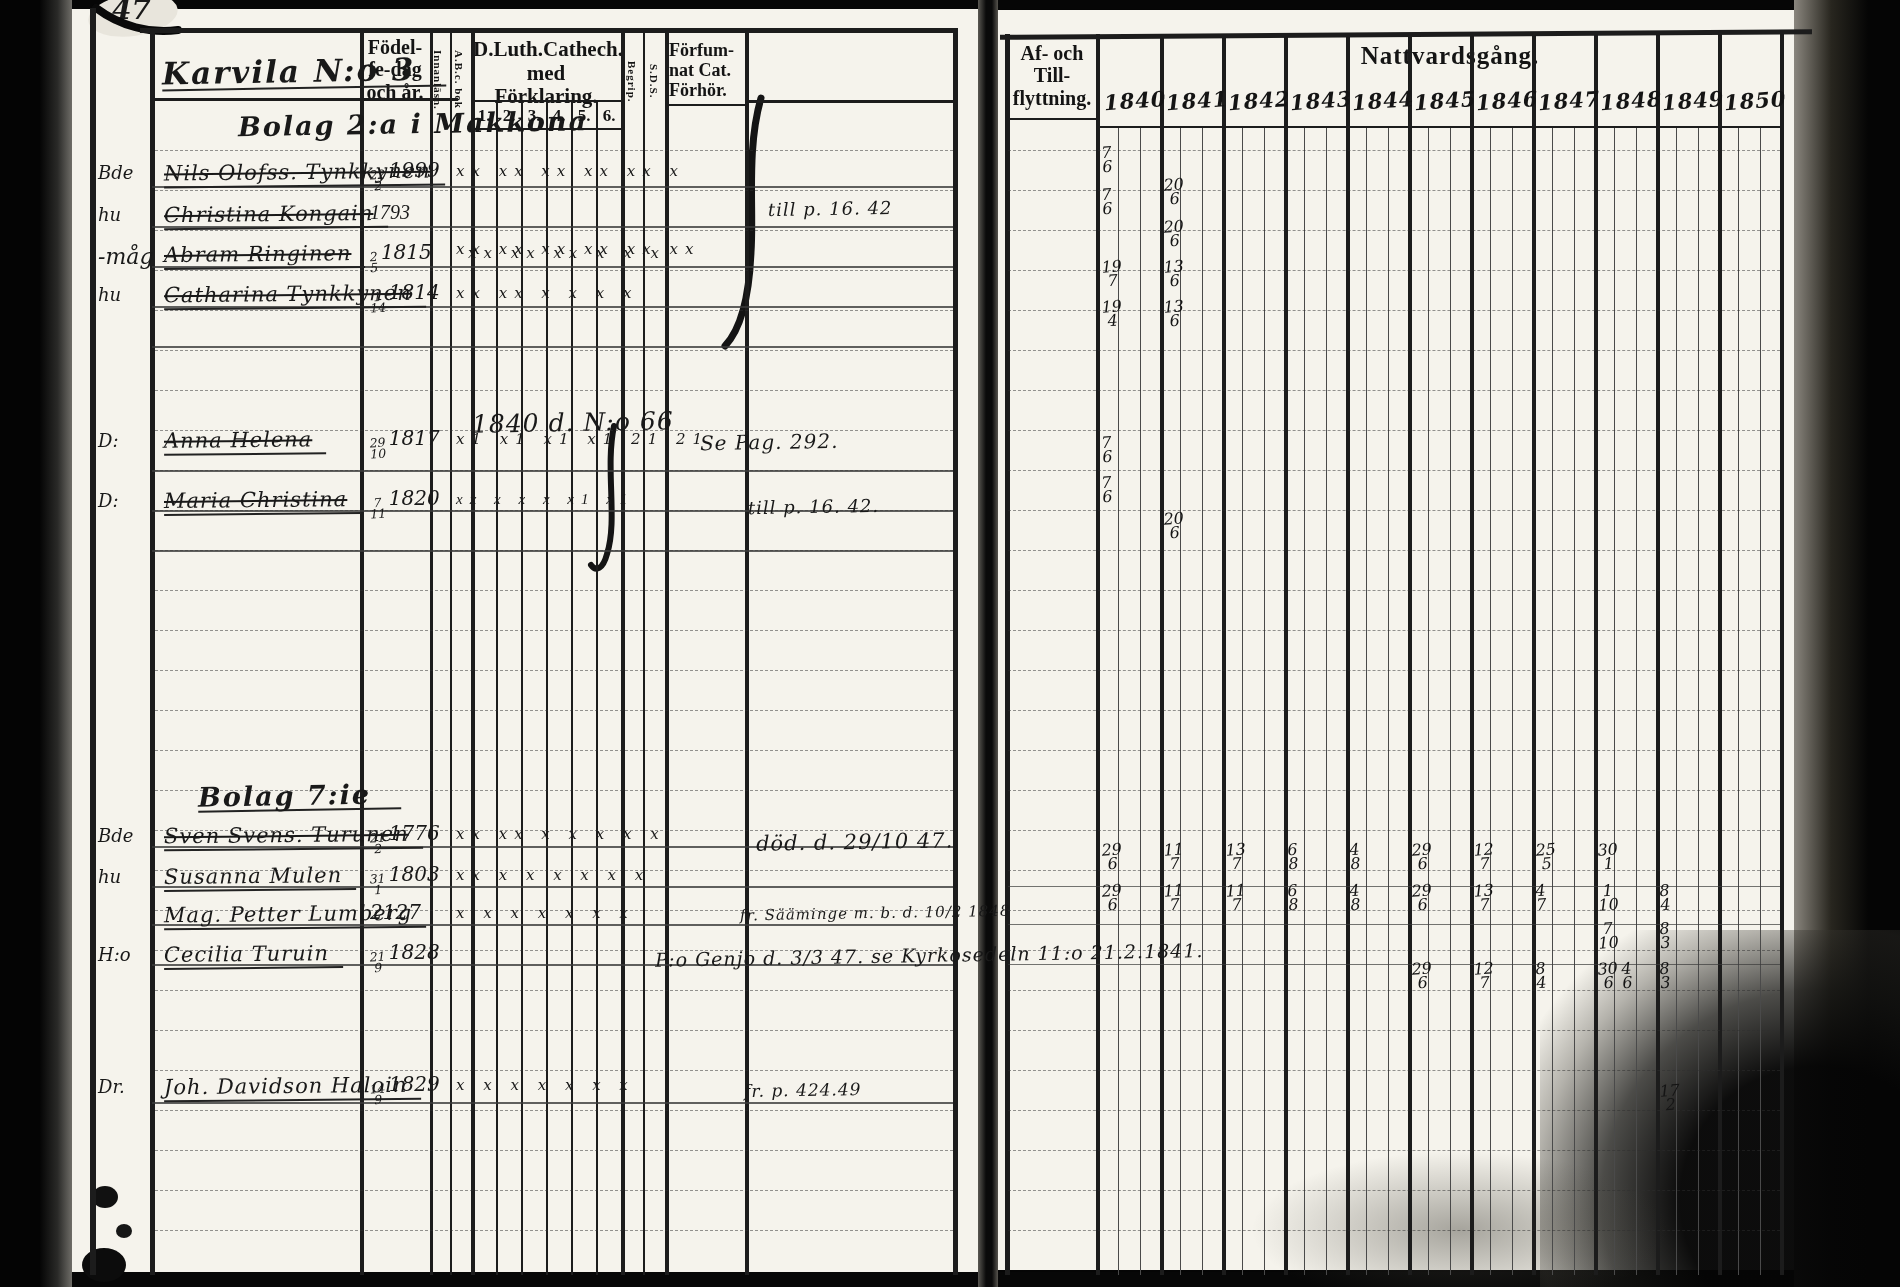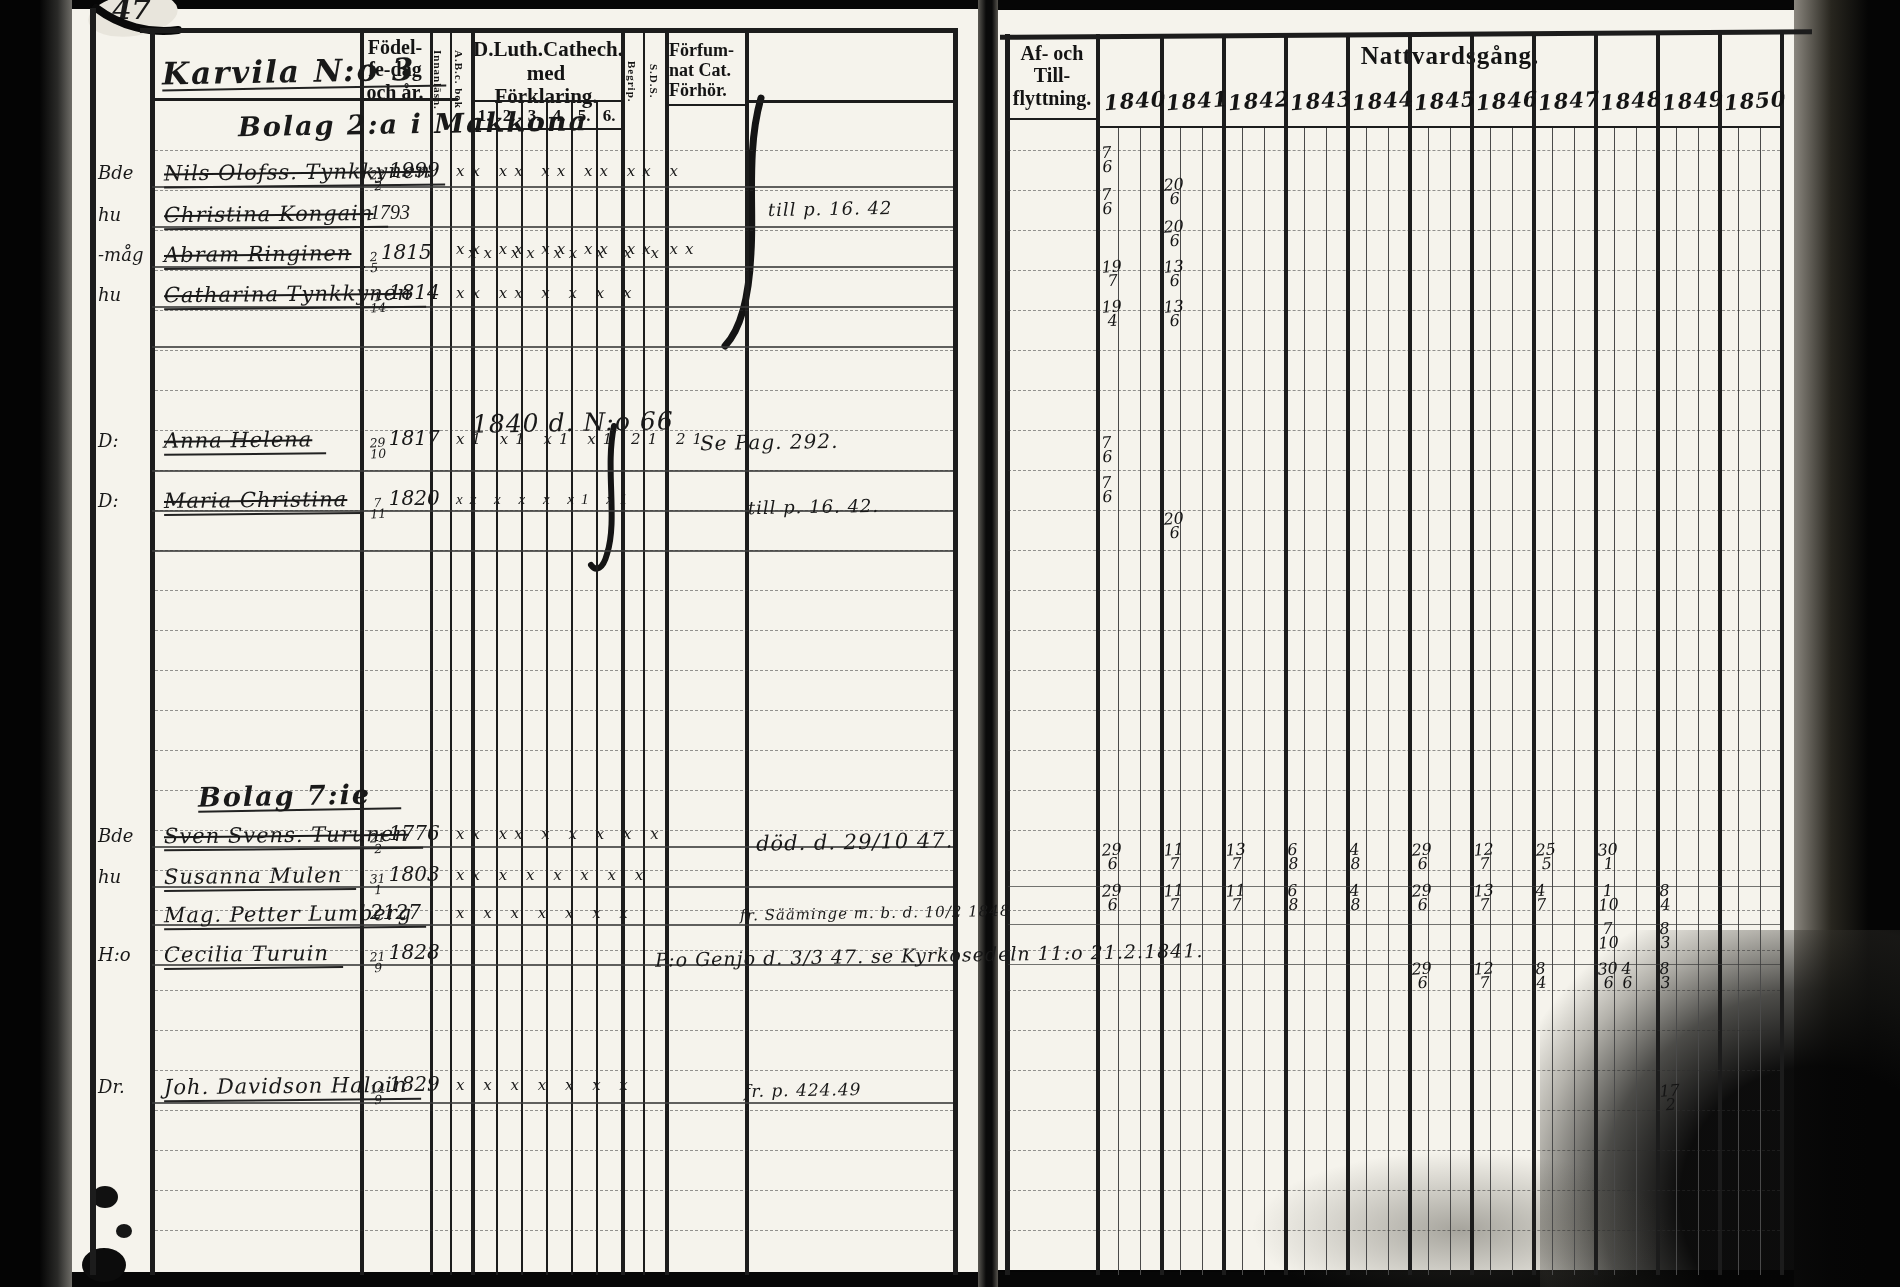--- a/index.html
+++ b/index.html
@@ -238,21 +238,21 @@
           </div><div style="display: inline;">1999</div></div>
         <div class="hand" style="left: 456px; top: 6px; font-size: 15px; letter-spacing: 7px;">xx xx xx xx xx x</div>
       </div>
       <div style="position: absolute; left: 0px; top: 200px; height: 30px;">
         <div class="hand" style="left: 98px; top: 6px; font-size: 18px;">hu</div>
         <div class="hand strike" style="left: 164px; top: 4px; font-size: 21px; letter-spacing: 1px; border-bottom: 2px solid rgb(34, 34, 34); padding-right: 14px; padding-bottom: 2px; transform: rotate(-0.6deg);">Christina Kongain</div>
         <div class="hand" style="left: 370px; top: 2px; font-size: 20px; font-family: Liberation Serif, serif;"><div style="display: inline;">1793</div></div>
         <div class="hand" style="left: 456px; top: 6px; font-size: 15px; letter-spacing: 7px; margin-top: 36px;">xx xx xx xx xx xx</div>
       </div>
       <div style="position: absolute; left: 0px; top: 240px; height: 30px;">
-        <div class="hand" style="left: 98px; top: 6px; font-size: 18px;">-måg</div>
+        <div class="hand" style="left: 98px; top: 6px; font-size: 22px;">-måg</div>
         <div class="hand strike" style="left: 164px; top: 4px; font-size: 21px; letter-spacing: 1px; border-bottom: 2px solid rgb(34, 34, 34); padding-right: 14px; padding-bottom: 2px; transform: rotate(-0.6deg);">Abram Ringinen</div>
         <div class="hand" style="left: 370px; top: 2px; font-size: 20px;"><div class="frac">
             <div>2</div>
             <div>5</div>
           </div><div style="display: inline;">1815</div></div>
         <div class="hand" style="left: 468px; top: 6px; font-size: 15px; letter-spacing: 7px;">xx xx xx x x x</div>
       </div>
       <div style="position: absolute; left: 0px; top: 280px; height: 30px;">
         <div class="hand" style="left: 98px; top: 6px; font-size: 18px;">hu</div>
         <div class="hand strike" style="left: 164px; top: 4px; font-size: 21px; letter-spacing: 1px; border-bottom: 2px solid rgb(34, 34, 34); padding-right: 14px; padding-bottom: 2px; transform: rotate(-0.6deg);">Catharina Tynkkynen</div>

